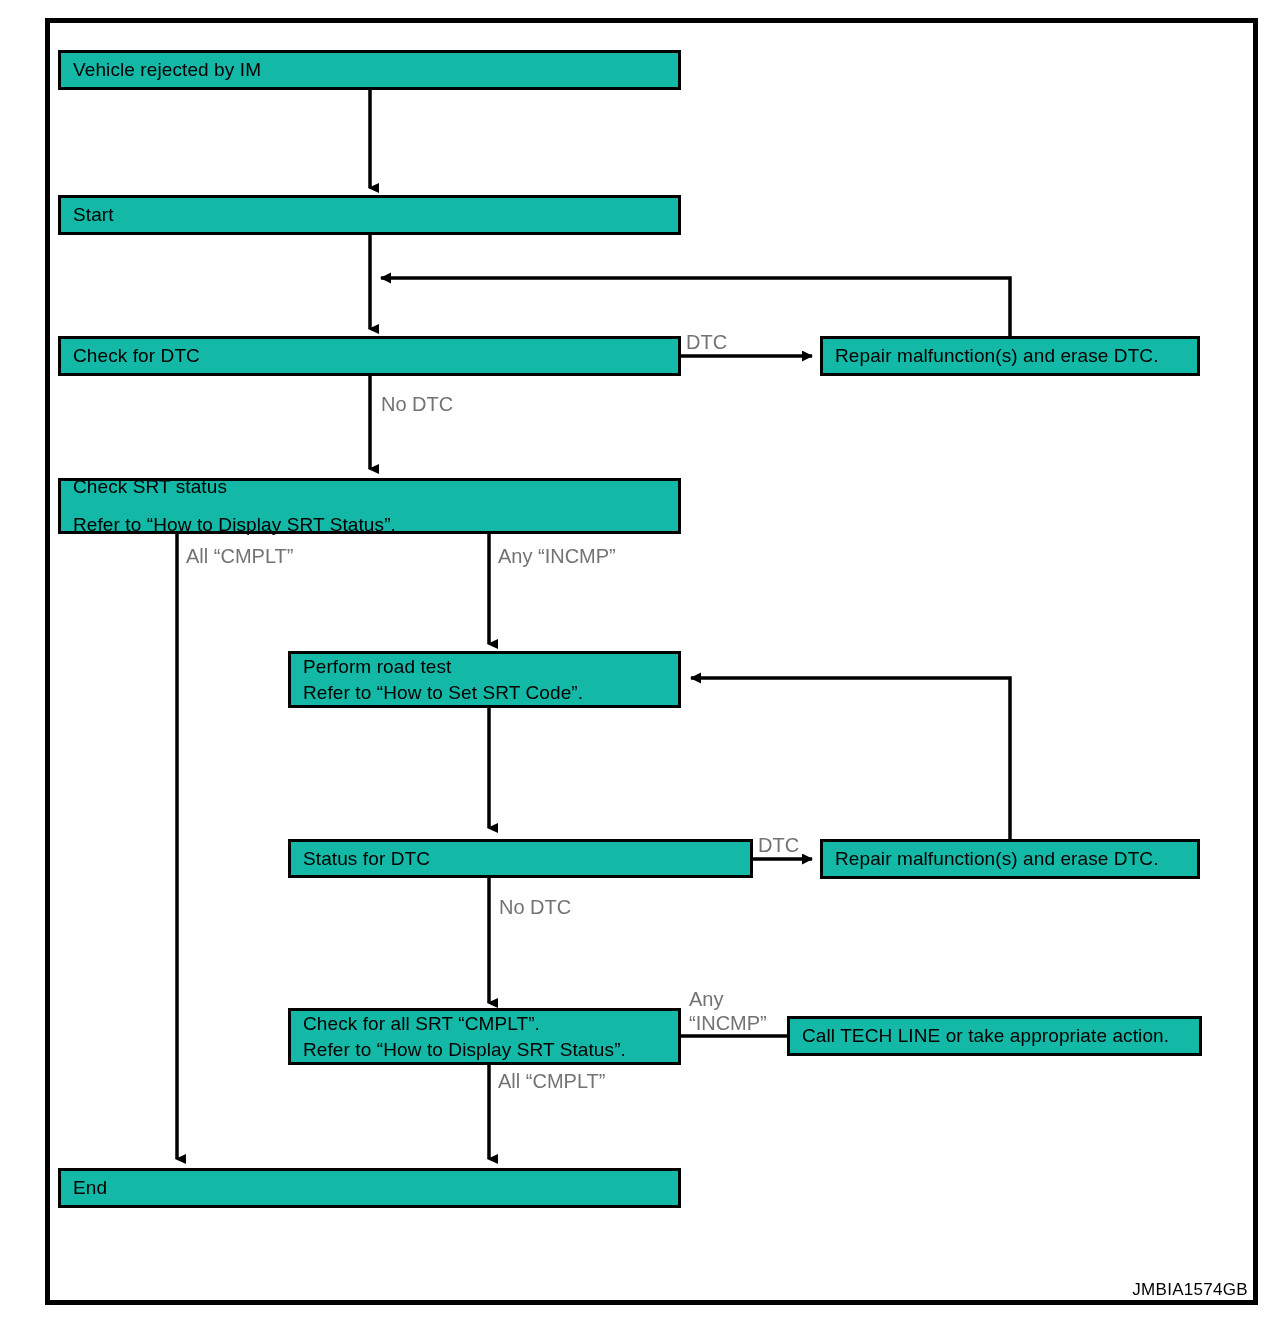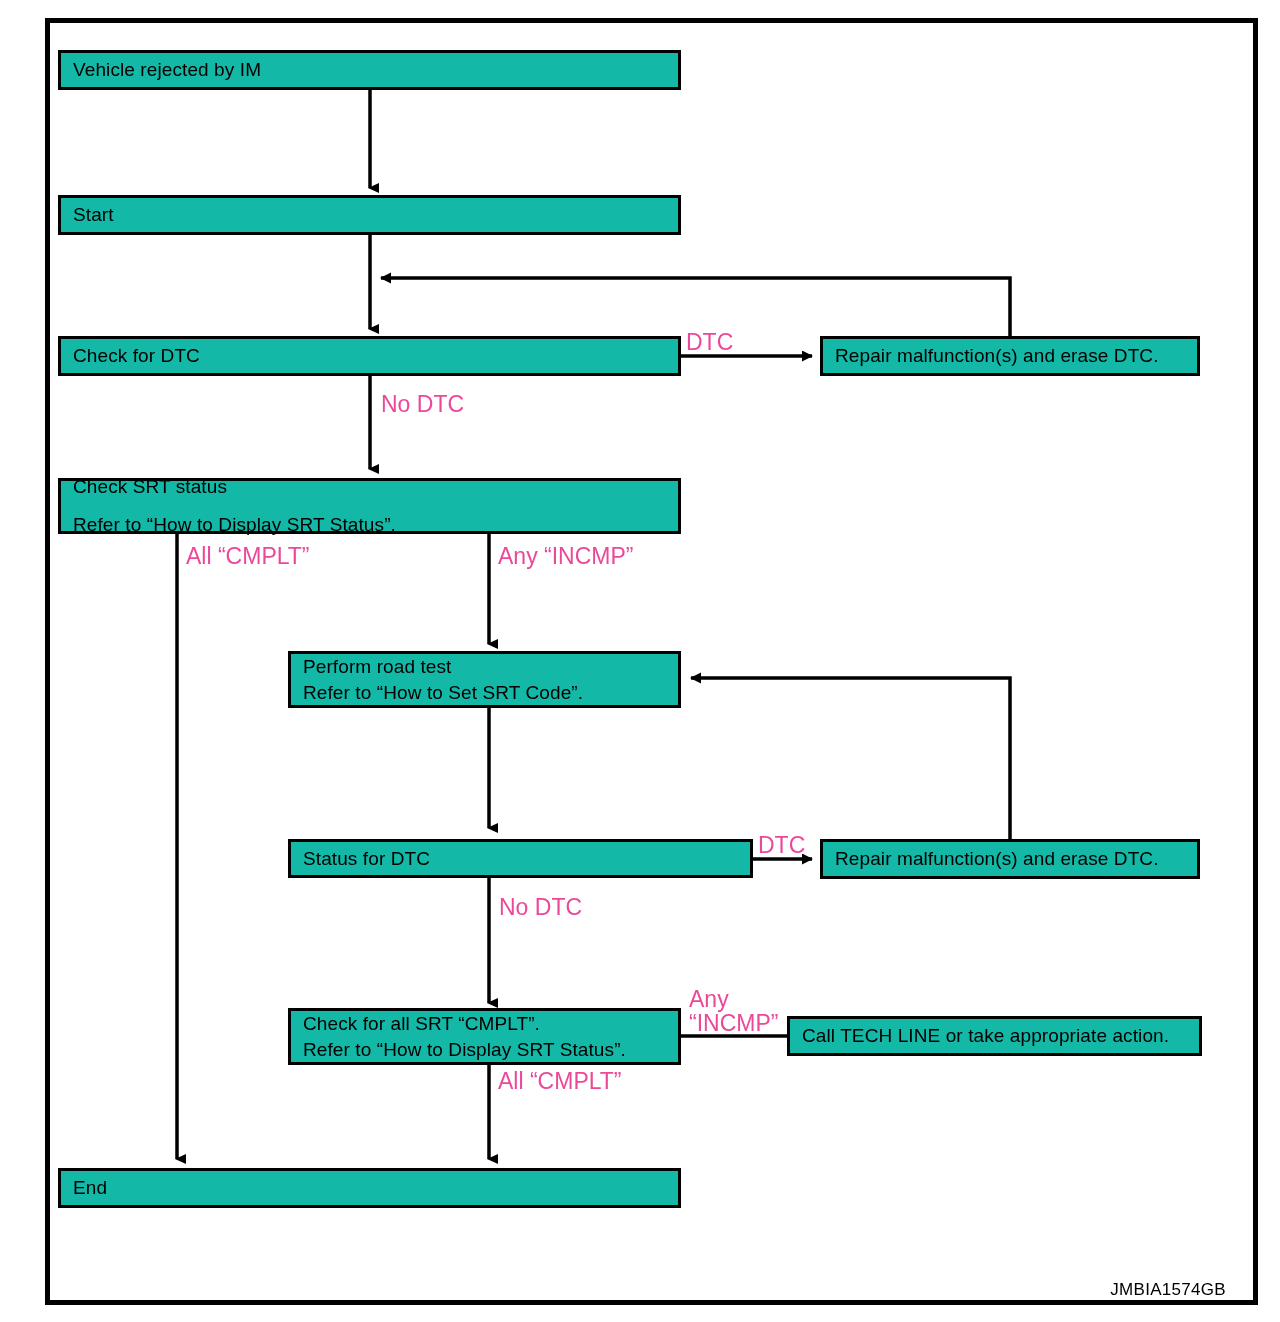--- a/index.html
+++ b/index.html
@@ -47,28 +47,28 @@
     font-size: 19px;
     line-height: 26px;
     color: #000000;
     letter-spacing: 0.1px;
   }
   .node .ln {
     white-space: nowrap;
   }
   .edge-label {
     position: absolute;
-    font-size: 23px;
+    font-size: 20px;
     line-height: 24px;
-    color: #ec4899;
+    color: #737373;
     white-space: nowrap;
   }
   #watermark {
     position: absolute;
-    right: 54px;
+    right: 32px;
     bottom: 22px;
     font-size: 17px;
     color: #000000;
     letter-spacing: 0.3px;
   }
 </style>
 </head>
 <body>
 
 <div id="page">

